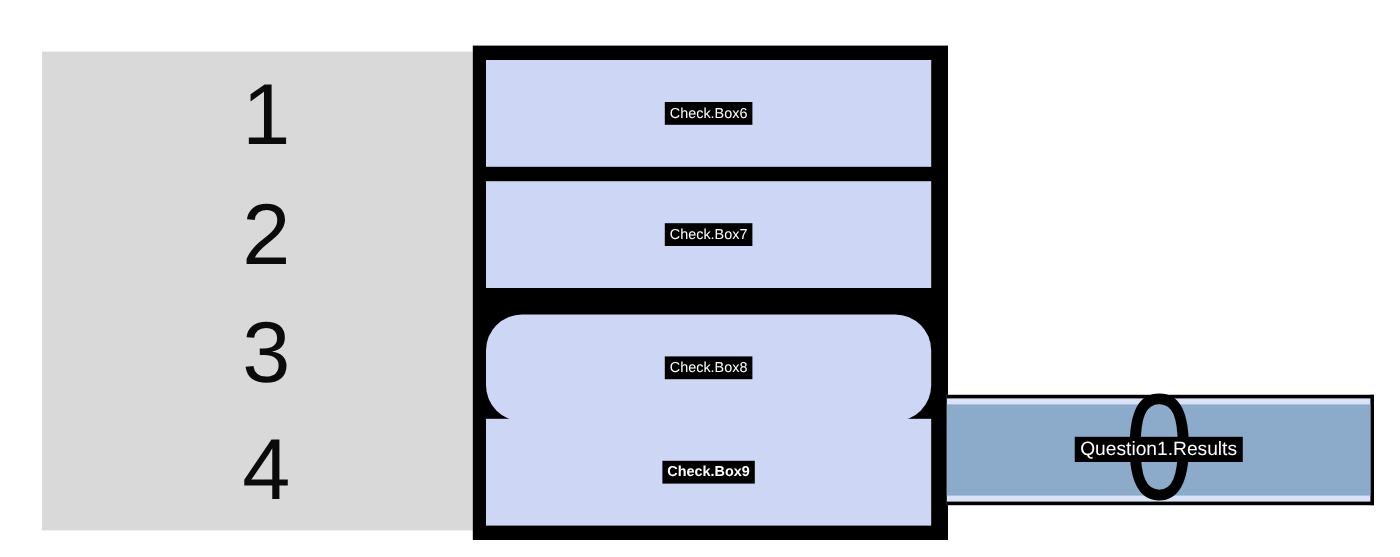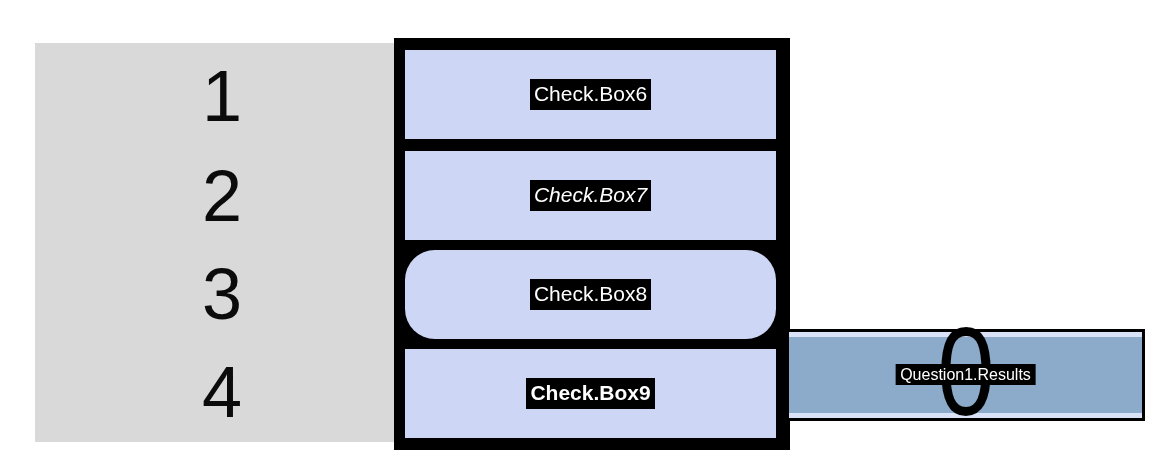--- a/index.html
+++ b/index.html
@@ -54,28 +54,28 @@
     left: 11px;
     width: 371px;
     height: 89px;
     background: #cdd6f4;
     display: flex;
     align-items: center;
     justify-content: center;
     cursor: pointer;
   }
   .checkbox-option.b1 { top: 12px; }
-  .checkbox-option.b2 { top: 113px; font-style: italic; }
-  .checkbox-option.b3 { top: 212px; border-radius: 30px; }
+  .checkbox-option.b2 { top: 113px; }
+  .checkbox-option.b3 { top: 224px; border-radius: 30px; }
   .checkbox-option.b4 { top: 311px; font-weight: bold; }
 
   .name-tag {
     background: #000000;
     color: #ffffff;
-    font-size: 21px;
+    font-size: 12px;
     line-height: 1.25;
     padding: 2px 4px;
     white-space: nowrap;
   }
 
   
   .results-box {
     position: absolute;
     left: 789px;
     top: 329px;

